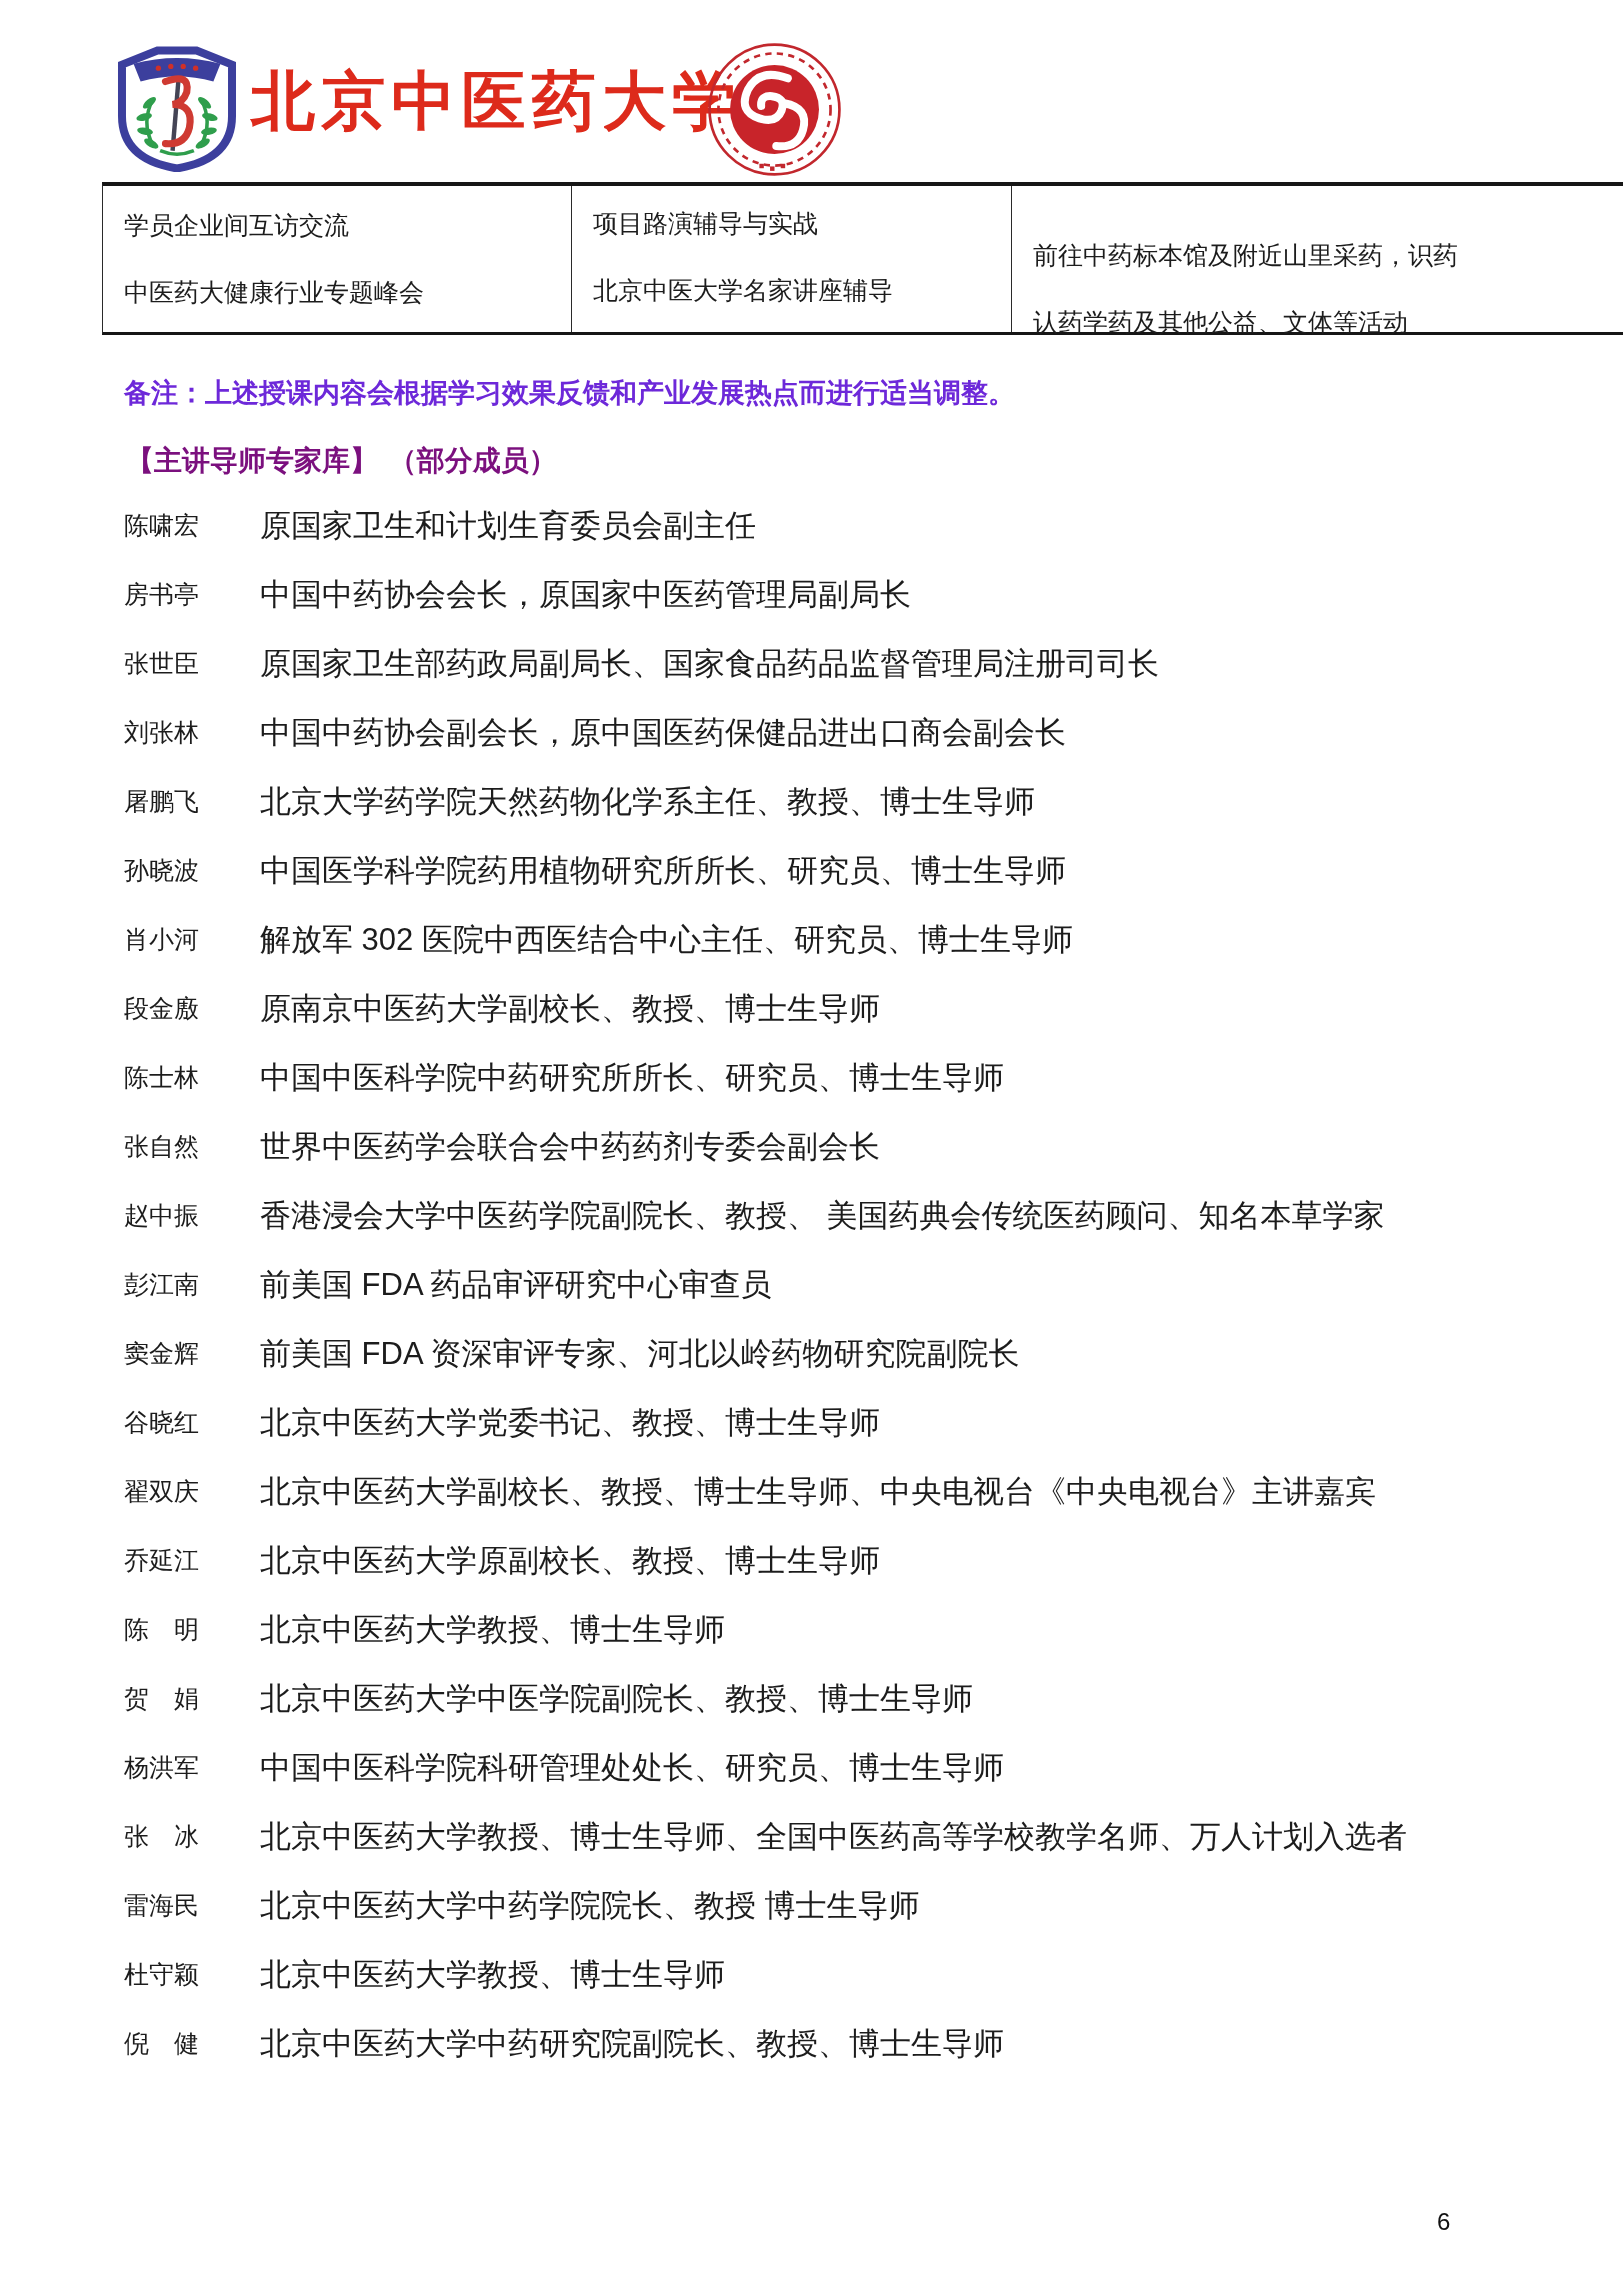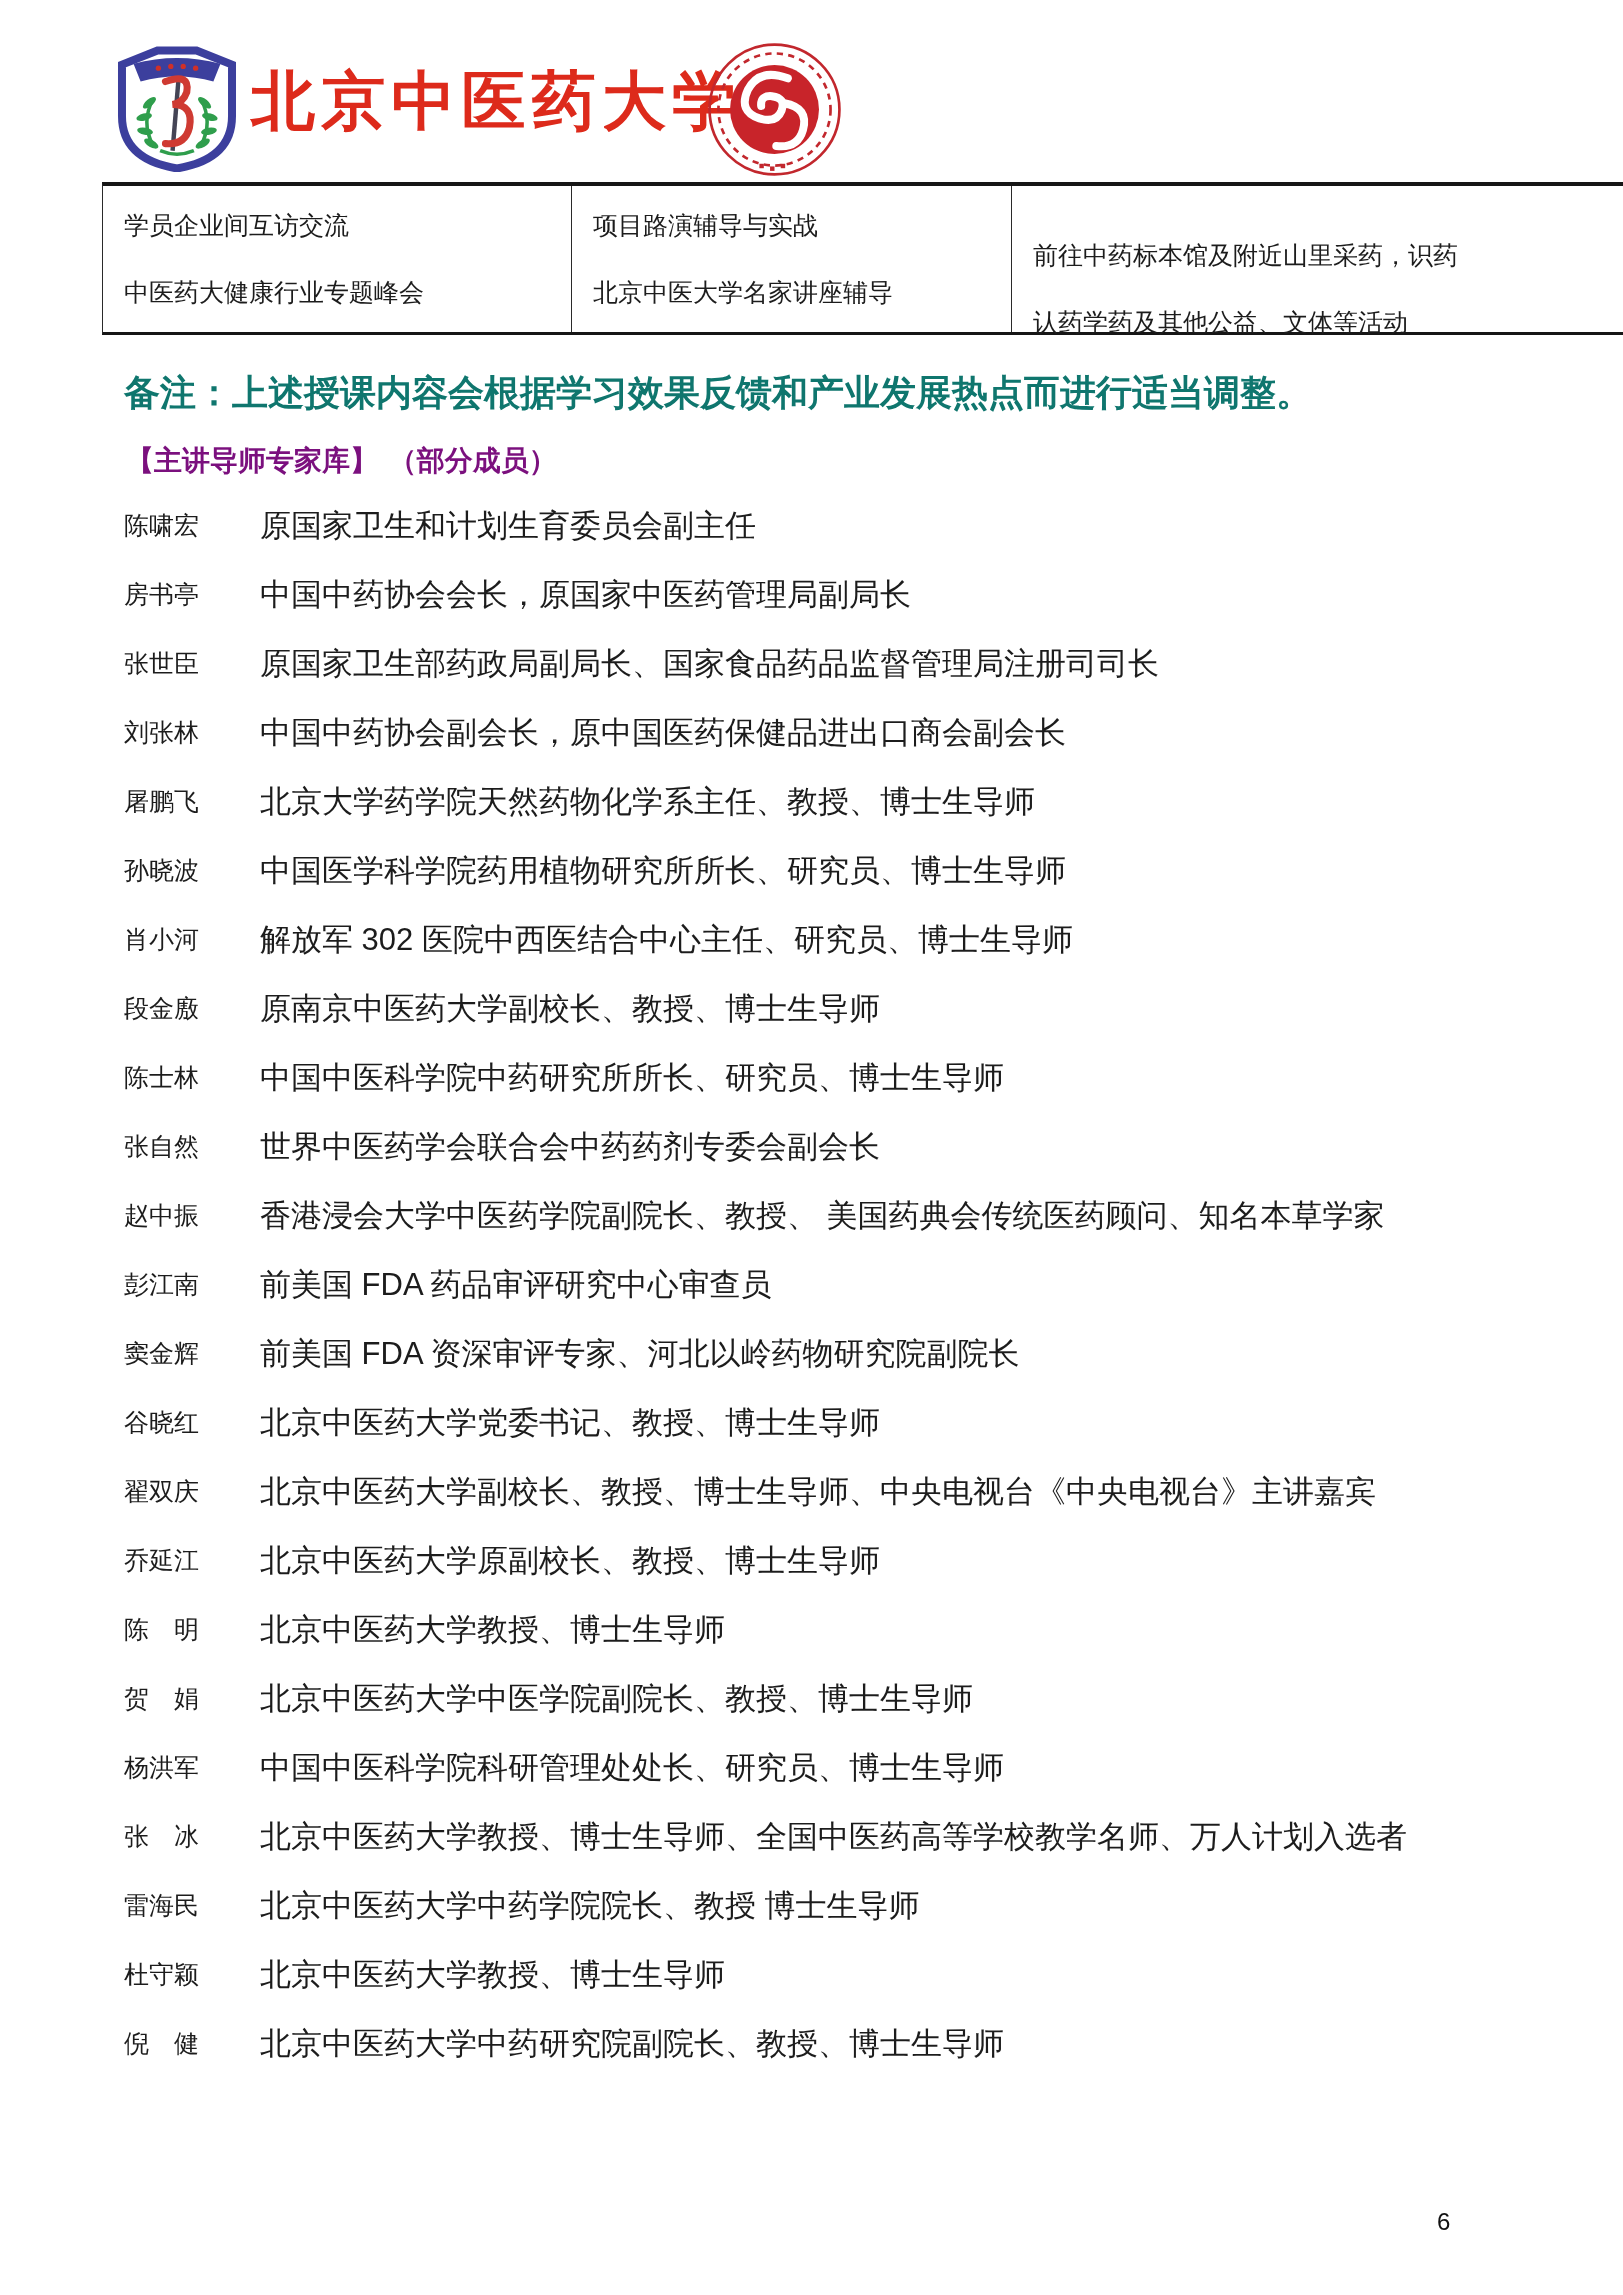--- a/index.html
+++ b/index.html
@@ -23,28 +23,28 @@
   
   .course-table{
     position:absolute;left:102px;top:182px;width:1613px;height:153px;
     border-top:4.4px solid #161616;border-bottom:3.6px solid #161616;
     border-left:1.8px solid #2a2a2a;border-right:1.8px solid #2a2a2a;
     display:flex;box-sizing:border-box;
   }
   .tcell{box-sizing:border-box;border-right:1.8px solid #2a2a2a;padding:6.2px 19.5px 0 21px;}
   .tcell:last-child{border-right:none;margin-top:30px;}
   .tc0{width:469px;}
-  .tc1{width:440px;}
+  .tc1{width:440px;font-family:Liberation Mono, monospace;}
   .tc2{flex:1;}
   .cell-line{font-size:25px;line-height:67px;color:#1c1c1c;}
   .tc2 .cell-line{width:437px;line-height:67px;}
   
   .note{
     position:absolute;left:124px;top:377px;
-    font-size:36px;font-weight:bold;color:#0f766e;
+    font-size:27px;font-weight:bold;color:#6d28d9;
     line-height:32px;white-space:nowrap;
   }
   
   .section-heading{
     position:absolute;left:126px;top:442px;
     font-size:28px;font-weight:bold;color:#7b107e;
     line-height:37px;white-space:nowrap;
   }
   .section-heading .sub{margin-left:10.7px;margin-top:33px;}
   

